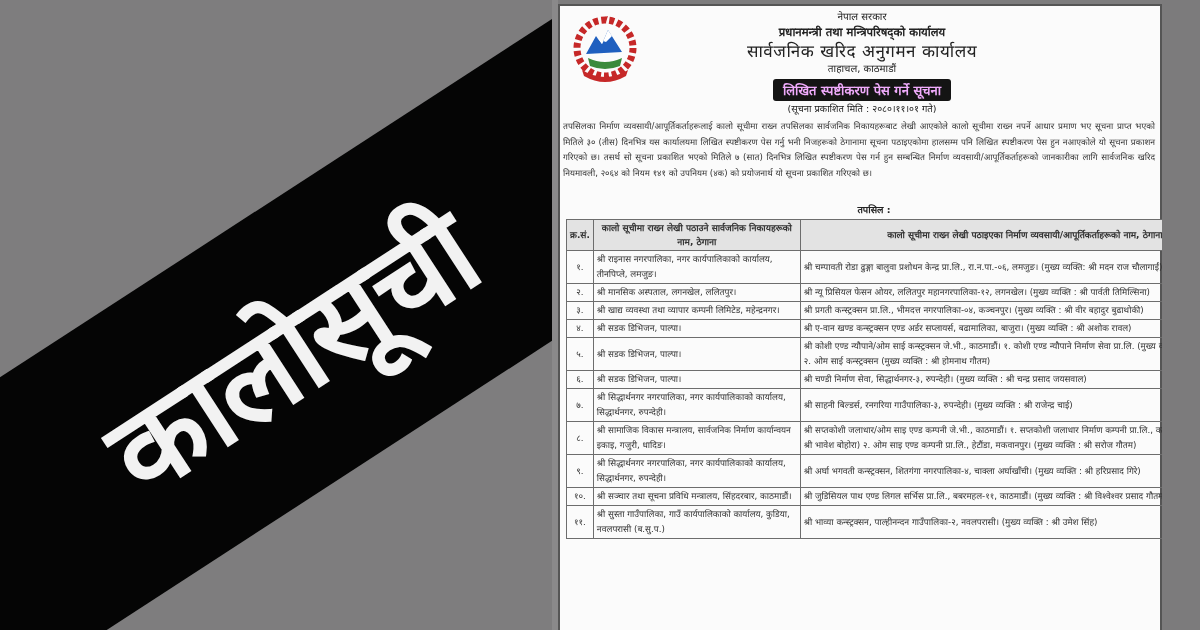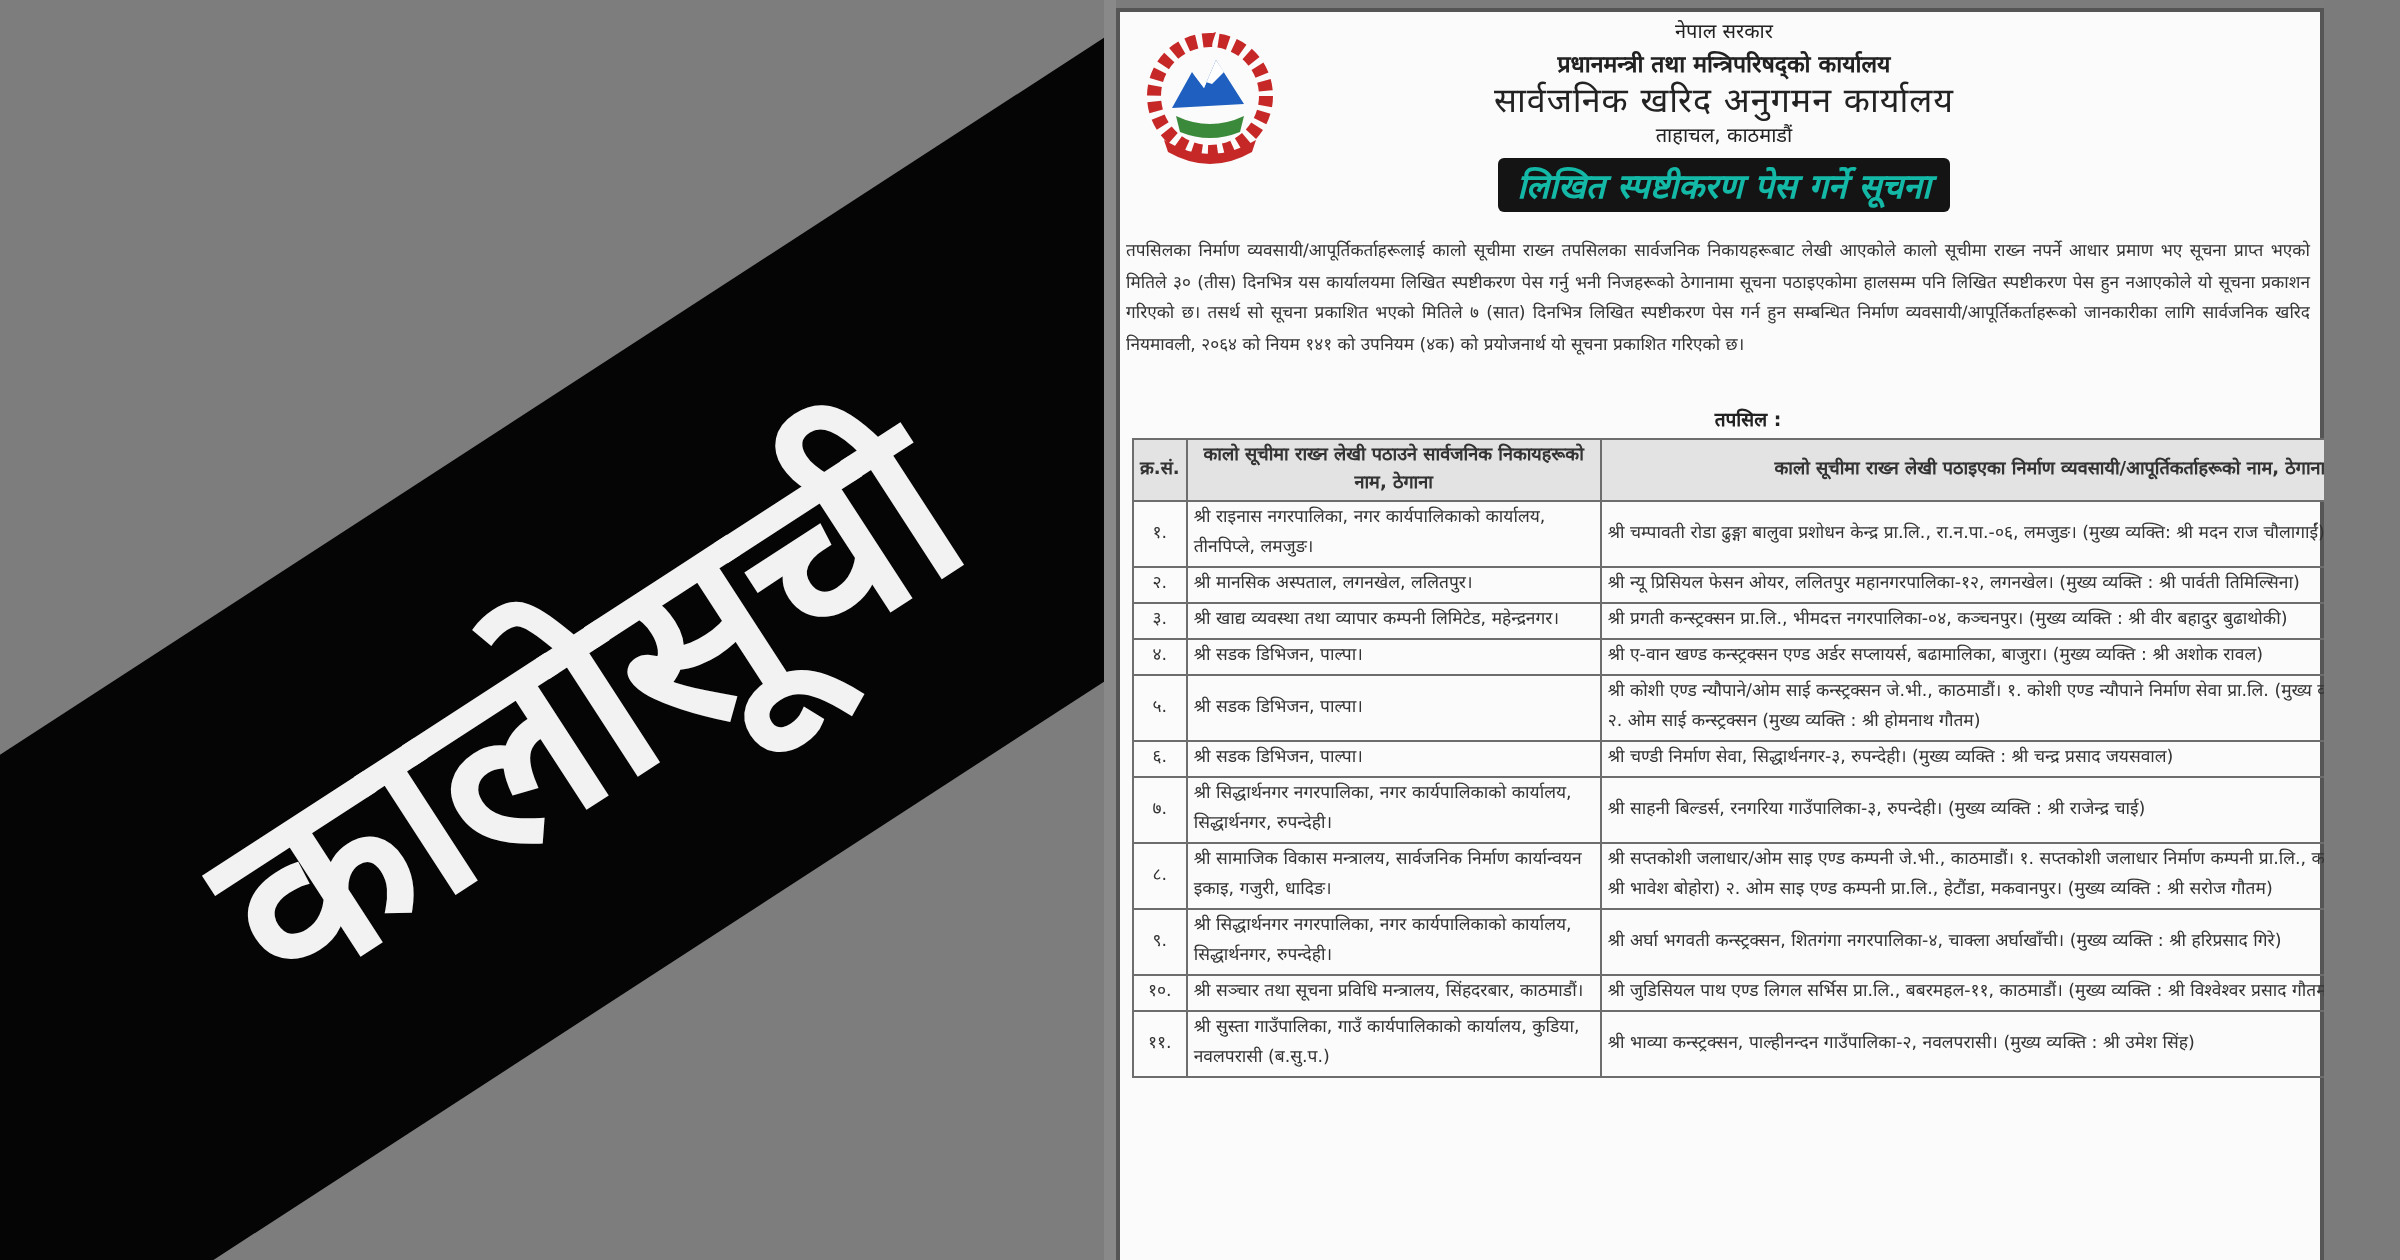--- a/index.html
+++ b/index.html
@@ -46,22 +46,22 @@
   .emblem {
     position: absolute; left: 12px; top: 8px; width: 66px; height: 72px;
   }
   .header { position: absolute; left: 4px; right: 0; top: 4px; text-align: center; }
   .h-gov { font-size: 10px; line-height: 14px; }
   .h-office { font-size: 11.5px; line-height: 16px; font-weight: bold; }
   .h-dept { font-size: 17px; line-height: 22px; font-weight: normal; letter-spacing: 0.5px; }
   .h-place { font-size: 10px; line-height: 14px; }
   .notice-title {
     display: inline-block; margin-top: 3px;
-    background: #141414; color: #14b8a6;
-    font-size: 17px; font-weight: bold; padding: 2px 10px; border-radius: 3px; font-style: italic;
+    background: #141414; color: #f0abfc;
+    font-size: 13px; font-weight: bold; padding: 2px 10px; border-radius: 3px;
   }
   .pub-date { font-size: 9.5px; line-height: 14px; margin-top: 1px; }
   .body-text {
     position: absolute; left: 3px; right: 5px; top: 113px;
     font-size: 8.6px; line-height: 15.6px; text-align: justify; color: #333;
   }
   .tapsil { position: absolute; left: 0; right: 0; top: 197px; text-align: center; font-size: 9.5px; font-weight: bold; padding-left: 28px; }
   table.list {
     position: absolute; left: 6px; top: 213px; width: 684px;
     border-collapse: collapse; font-size: 8.7px; color: #333;
@@ -93,20 +93,21 @@
     <path d="M10 56 Q33 70 56 56 L54 62 Q33 74 12 62 Z" fill="#c62828"></path>
     <path d="M30 4 L36 2 L34 8 Z" fill="#c62828"></path>
   </svg>
 
   <div class="header">
     <div class="h-gov">नेपाल सरकार</div>
     <div class="h-office">प्रधानमन्त्री तथा मन्त्रिपरिषद्को कार्यालय</div>
     <div class="h-dept">सार्वजनिक खरिद अनुगमन कार्यालय</div>
     <div class="h-place">ताहाचल, काठमाडौं</div>
     <div class="notice-title">लिखित स्पष्टीकरण पेस गर्ने सूचना</div>
+    <div class="pub-date">(सूचना प्रकाशित मिति : २०८०।११।०१ गते)</div>
   </div>
 
   <div class="body-text">तपसिलका निर्माण व्यवसायी/आपूर्तिकर्ताहरूलाई कालो सूचीमा राख्न तपसिलका सार्वजनिक निकायहरूबाट लेखी आएकोले कालो सूचीमा राख्न नपर्ने आधार प्रमाण भए सूचना प्राप्त भएको मितिले ३० (तीस) दिनभित्र यस कार्यालयमा लिखित स्पष्टीकरण पेस गर्नु भनी निजहरूको ठेगानामा सूचना पठाइएकोमा हालसम्म पनि लिखित स्पष्टीकरण पेस हुन नआएकोले यो सूचना प्रकाशन गरिएको छ। तसर्थ सो सूचना प्रकाशित भएको मितिले ७ (सात) दिनभित्र लिखित स्पष्टीकरण पेस गर्न हुन सम्बन्धित निर्माण व्यवसायी/आपूर्तिकर्ताहरूको जानकारीका लागि सार्वजनिक खरिद नियमावली, २०६४ को नियम १४१ को उपनियम (४क) को प्रयोजनार्थ यो सूचना प्रकाशित गरिएको छ।</div>
   <div class="tapsil">तपसिल :</div>
 
   <table class="list">
     <thead>
       <tr>
         <th>क्र.सं.</th>
         <th>कालो सूचीमा राख्न लेखी पठाउने सार्वजनिक निकायहरूको नाम, ठेगाना</th>

